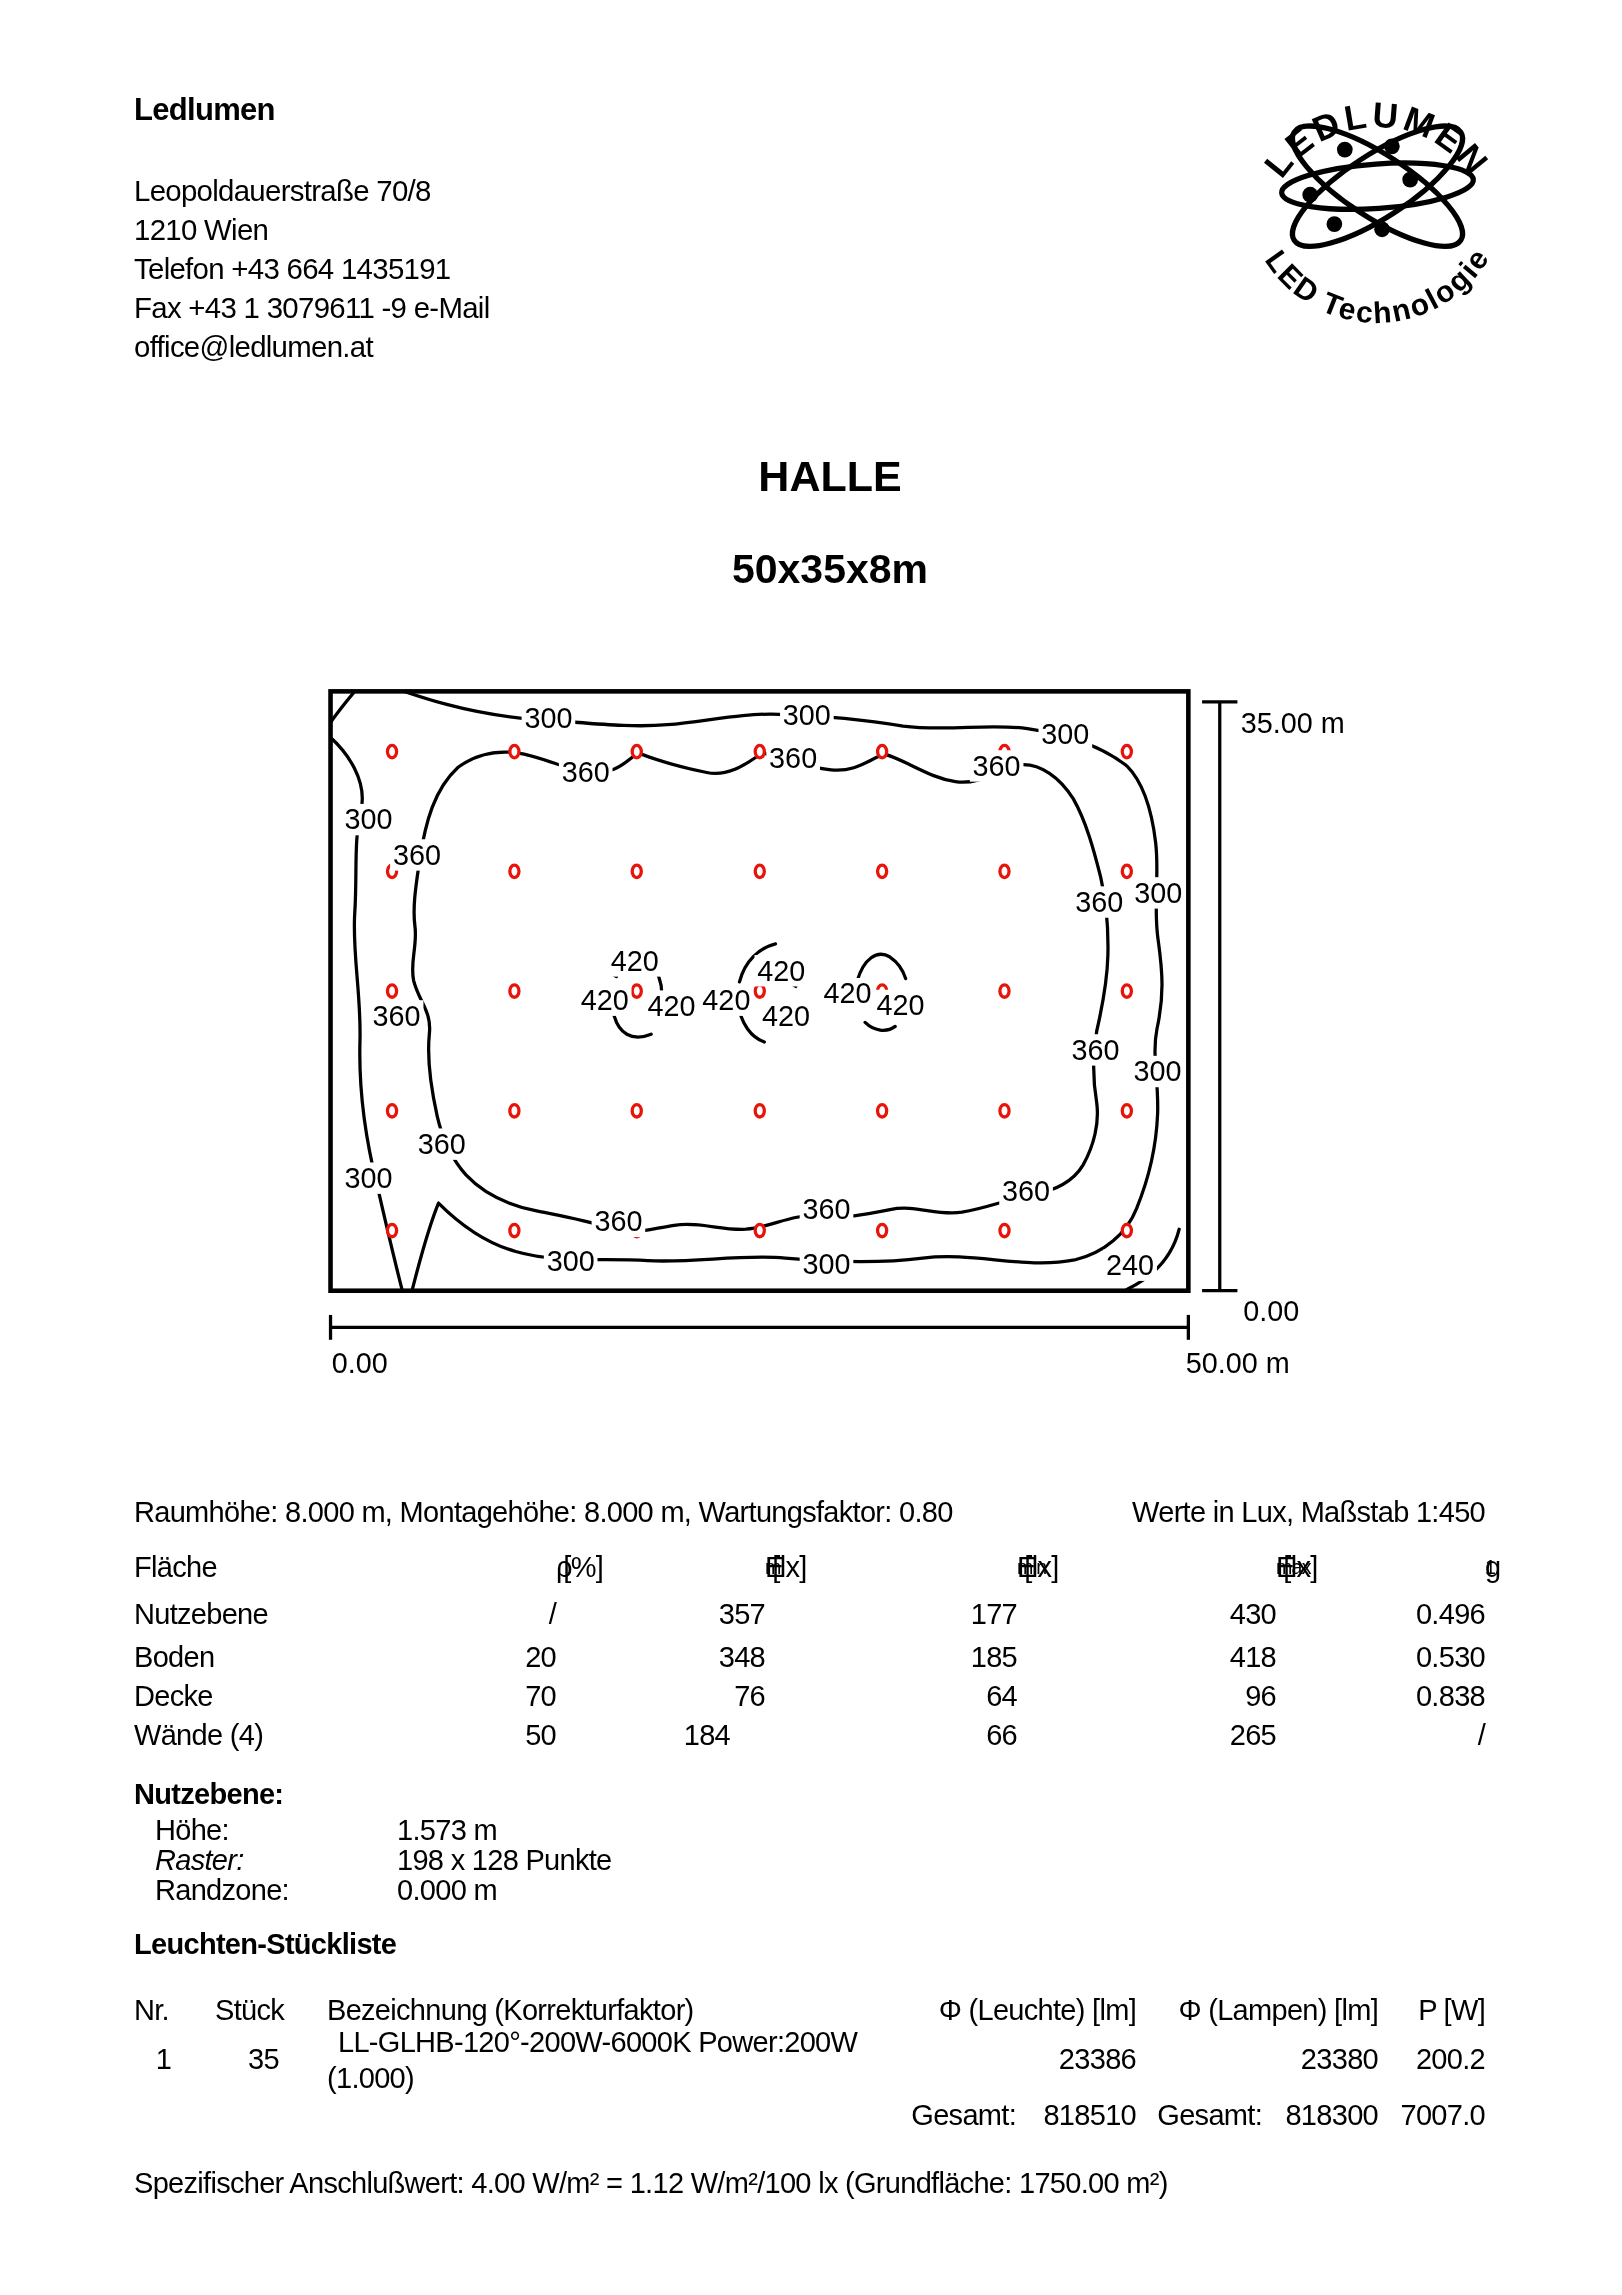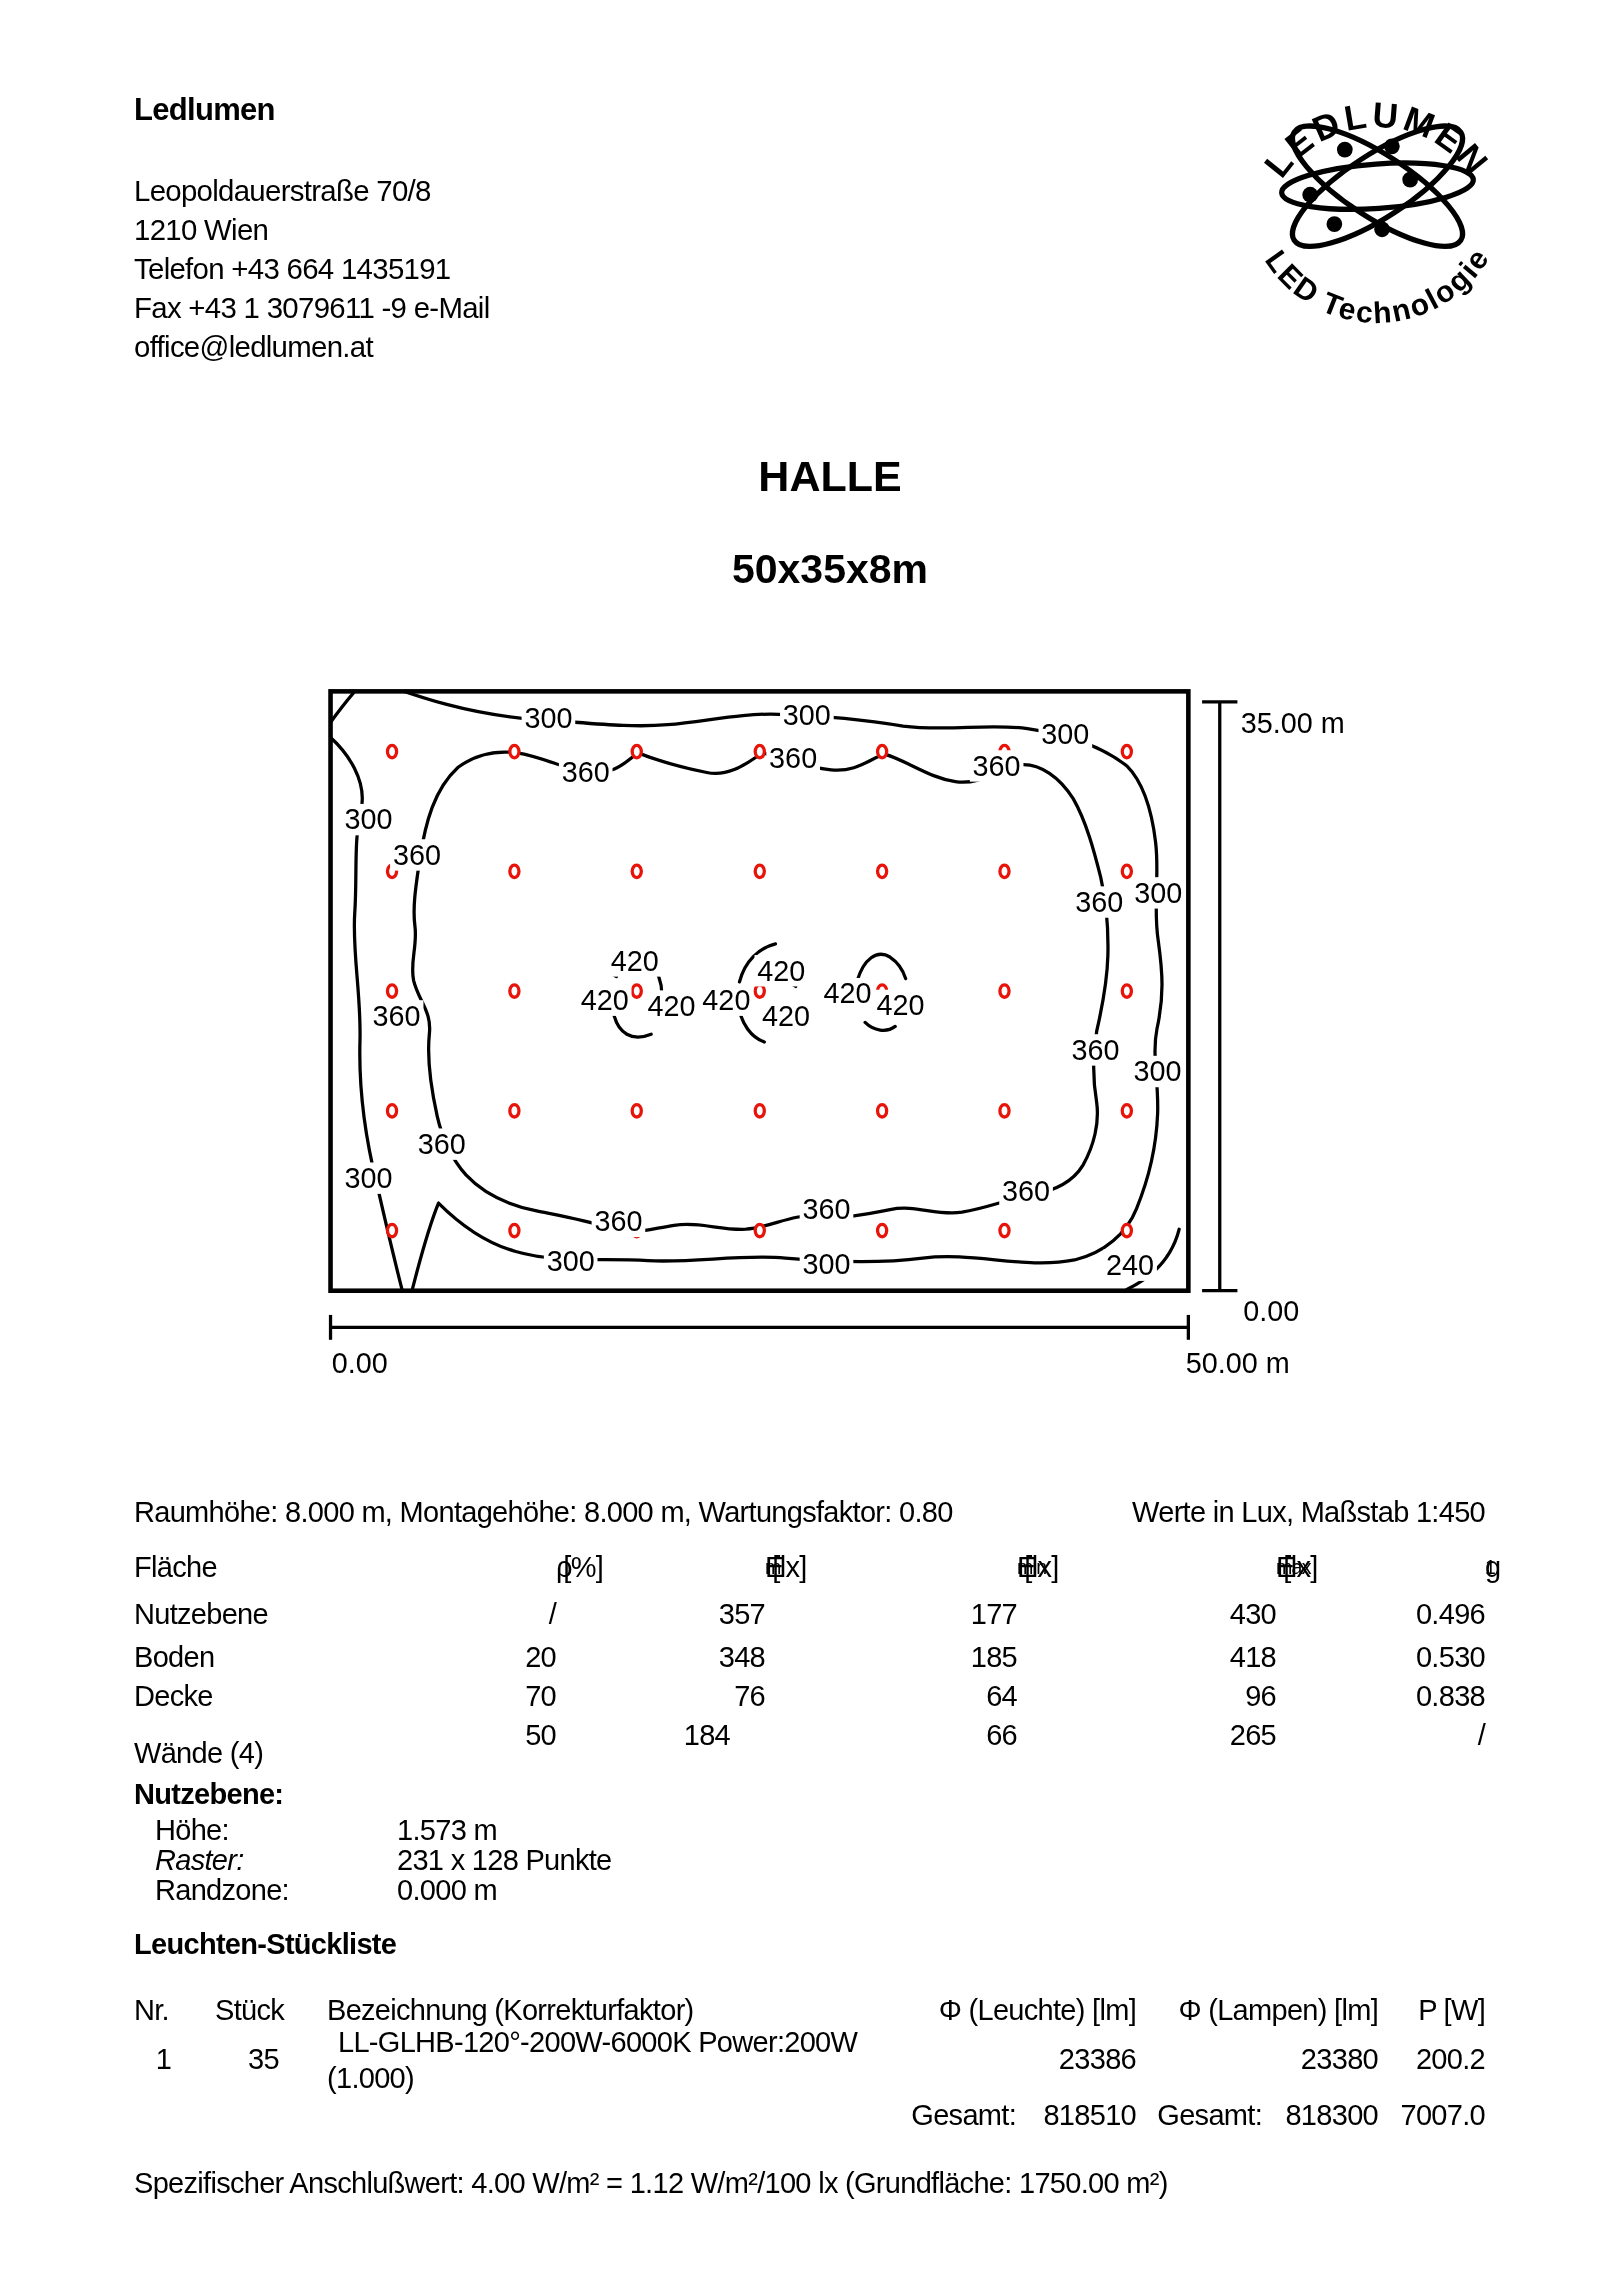--- a/index.html
+++ b/index.html
@@ -271,37 +271,37 @@
     </div>
     <div class="row t44" style="top: 1679px;">
       <span style="left: 134px;">Decke</span>
       <span style="right: 1042px;">70</span>
       <span style="right: 833px;">76</span>
       <span style="right: 581px;">64</span>
       <span style="right: 322px;">96</span>
       <span style="right: 113px;">0.838</span>
     </div>
     <div class="row t44" style="top: 1718px;">
-      <span style="left: 134px; margin-top: 18px;">Wände (4)</span>
+      <span style="left: 134px;">Wände (4)</span>
       <span style="right: 1042px;">50</span>
       <span style="right: 868px;">184</span>
       <span style="right: 581px;">66</span>
       <span style="right: 322px;">265</span>
       <span style="right: 113px;">/</span>
     </div>
   </div>
 
 <div class="abs b t44" style="left:134px;top:1777px;text-align:center;">Nutzebene:</div>
 <div class="row t44" style="top:1813px;">
   <span style="left:155px;">Höhe:</span>
   <span style="left:397px;">1.573 m</span>
 </div>
 <div class="row t44" style="top:1843px;">
   <span style="left:155px;font-style:italic;">Raster:</span>
-  <span style="left:397px;">231 x 128 Punkte</span>
+  <span style="left:397px;">198 x 128 Punkte</span>
 </div>
 <div class="row t44" style="top:1873px;">
   <span style="left:155px;">Randzone:</span>
   <span style="left:397px;">0.000 m</span>
 </div>
 
 <div class="abs b t44" style="left:134px;top:1927px;">Leuchten-Stückliste</div>
 
 <div class="row t44" style="top:1993px;">
   <span style="left:134px;">Nr.</span>

